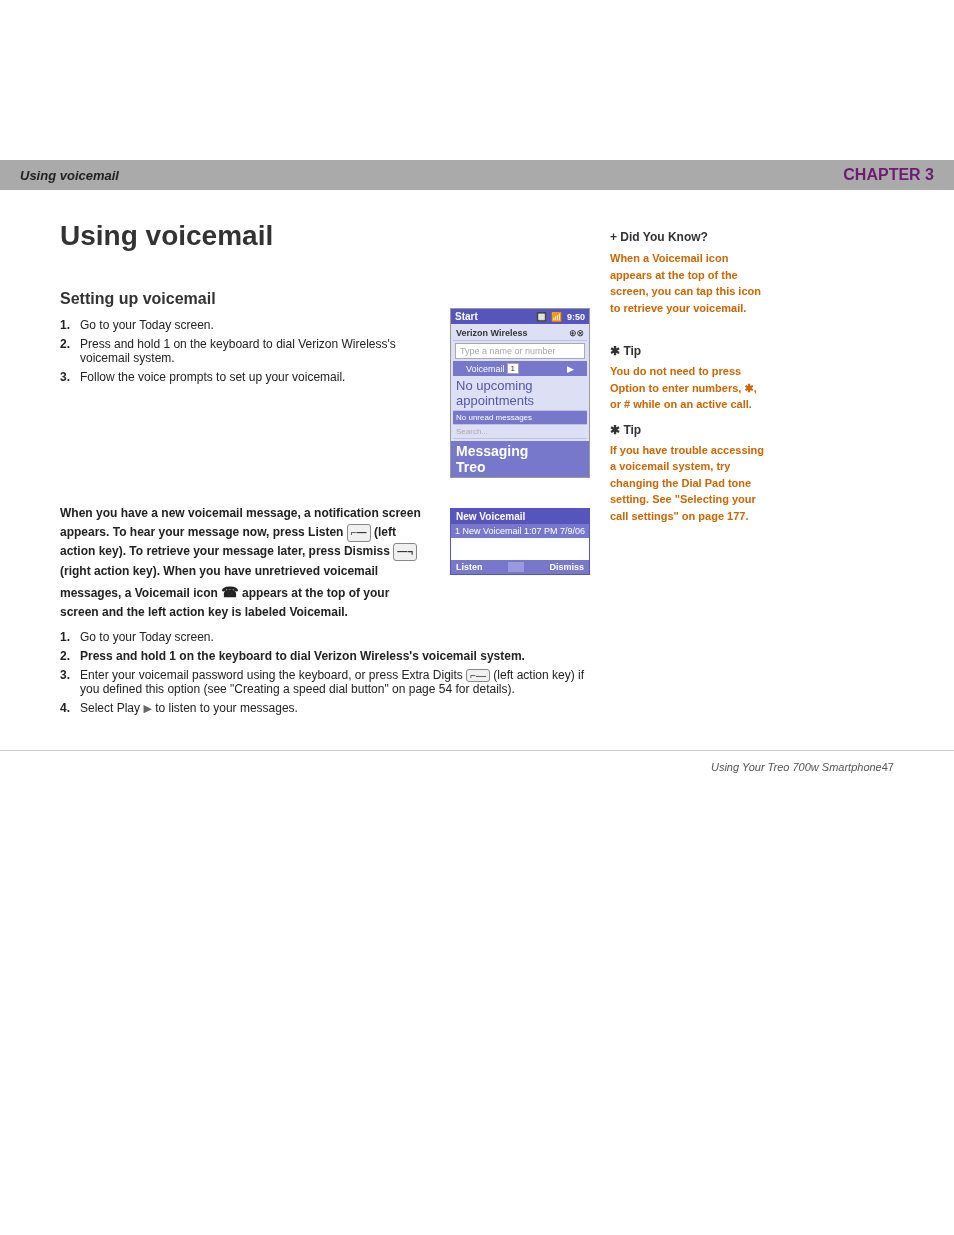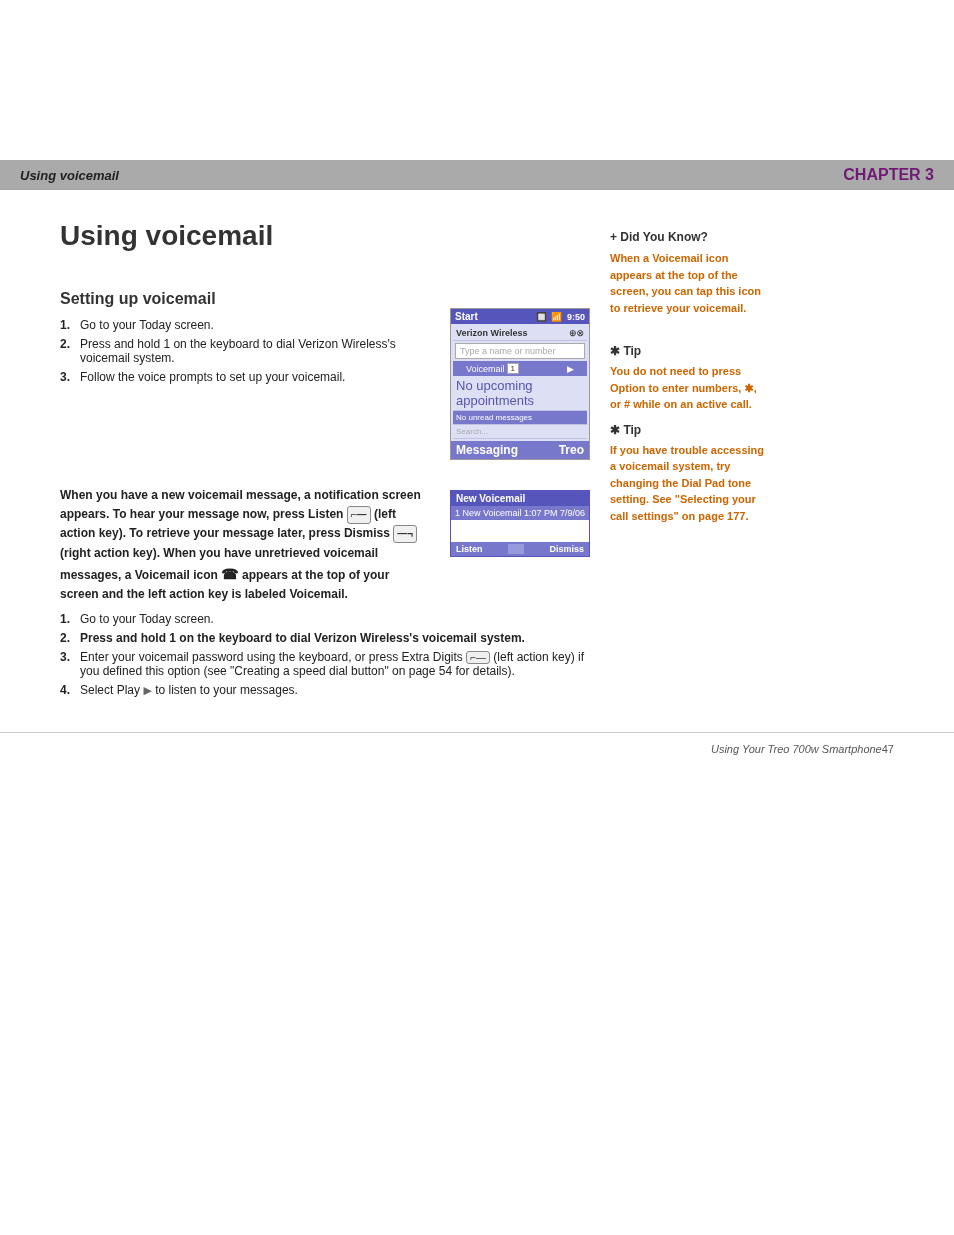--- a/index.html
+++ b/index.html
@@ -148,24 +148,25 @@
       background: white;
       color: #333;
       border: 1px solid #aaa;
       padding: 0 3px;
       font-size: 8px;
     }
     .phone-footer {
       background: #7777cc;
       color: white;
       display: flex;
-      justify-content: space-between;
+      justify-content: flex-end;
       padding: 2px 5px;
-      font-size: 12px;
-      font-weight: bold;
+      font-size: 14px;
+      font-weight: bold;
+      flex-direction: column;
     }
 
     
     .voicemail-popup {
       border: 1px solid #5555bb;
       width: 140px;
       background: white;
       margin-top: 4px;
     }
     .popup-title-bar {

